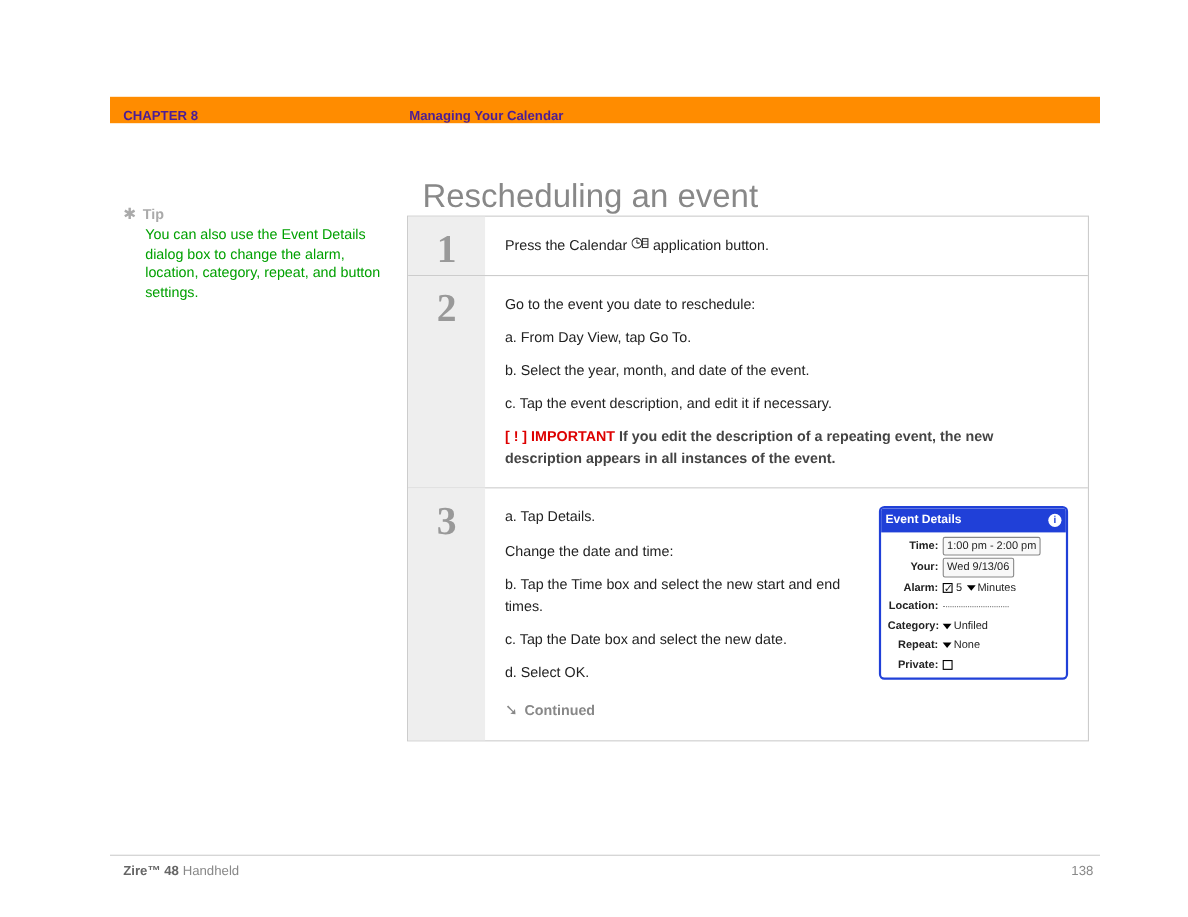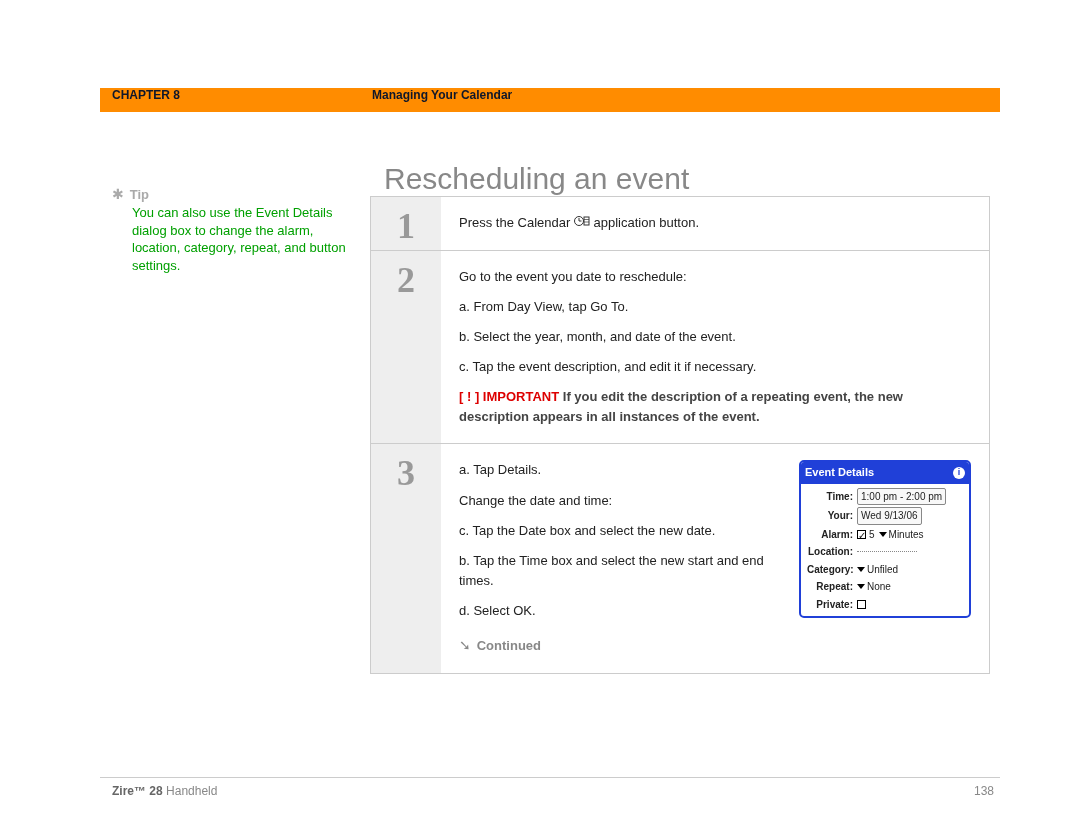--- a/index.html
+++ b/index.html
@@ -13,22 +13,22 @@
   .page {
     position: absolute;
     left: 100px;
     top: 88px;
     width: 900px;
   }
   .header-bar {
     height: 24px;
     background: #ff8c00;
     display: flex;
-    align-items: flex-start;
-    color: #0f172a;
+    align-items: flex-end;
+    color: #4c1d95;
     font-size: 12px;
     font-weight: bold;
   }
   .chapter { margin-left: 12px; width: 260px; }
   .chapter-title { }
   .content-area {
     margin-top: 8px;
     display: flex;
   }
   .sidebar {
@@ -317,22 +317,22 @@
 
         <div class="step-row">
           <div class="step-num">
               <span>3</span>
             </div>
           <div class="step-body">
             <div class="step3-flex">
               <div class="step3-text">
                 <p>a.  Tap Details.</p>
                 <p>Change the date and time:</p>
+                <p>b.  Tap the Time box and select the new start and end times.</p>
                 <p>c.  Tap the Date box and select the new date.</p>
-                <p>b.  Tap the Time box and select the new start and end times.</p>
                 <p>d.  Select OK.</p>
               </div>
 
               <div class="evd">
                 <div class="evd-title">
                   <span>Event Details</span>
                   <span class="info">i</span>
                 </div>
                 <div class="evd-body">
                   <div class="evd-row">
@@ -386,16 +386,16 @@
           </div>
         </div>
 
       </div>
     </div>
   </div>
 </div>
 
 <div class="footer">
   <div class="prod">
-    <b>Zire™ 28</b><span> Handheld</span>
+    <b>Zire™ 48</b><span> Handheld</span>
   </div>
   <div class="pn">138</div>
 </div>
 
 </body></html>

